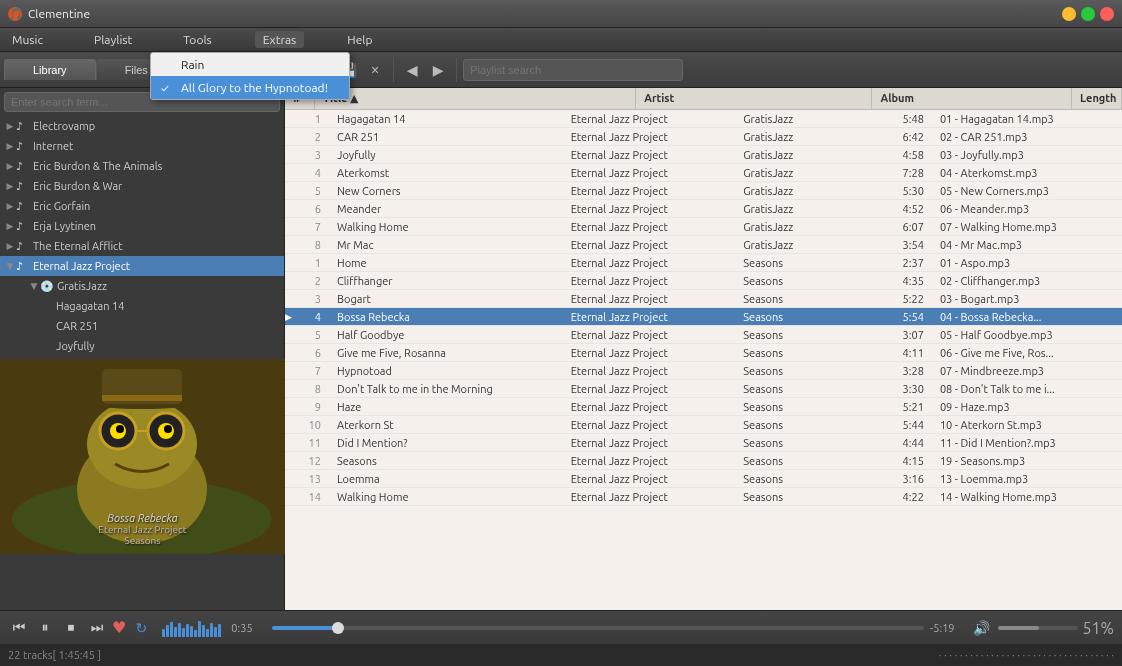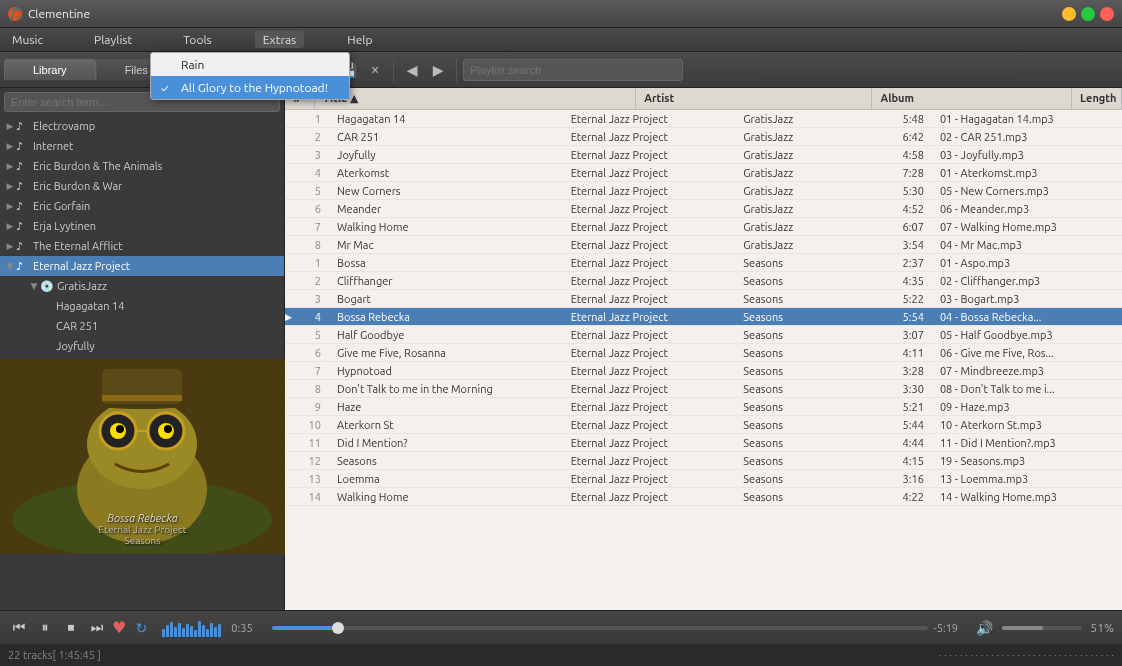--- a/index.html
+++ b/index.html
@@ -379,21 +379,21 @@
       background: #555;
       border-radius: 2px;
       position: relative;
     }
     .volume-bar-fill {
       height: 100%;
       background: #888;
       border-radius: 2px;
       width: 51%;
     }
-    .volume-pct { color: #aaa; font-size: 12px; min-width: 28px; text-align: right; }
+    .volume-pct { color: #aaa; font-size: 16px; min-width: 28px; text-align: right; }
     #status-row {
       height: 22px;
       display: flex;
       align-items: center;
       padding: 0 8px;
       background: #2a2a2a;
       color: #888;
       font-size: 11px;
       justify-content: space-between;
     }
@@ -581,21 +581,21 @@
           <span class="row-length row-cell">4:58</span>
           <span class="row-filename row-cell">03 - Joyfully.mp3</span>
         </div>
         <div class="playlist-row">
           <span class="play-indicator"></span>
           <span class="row-num row-cell">4</span>
           <span class="row-title row-cell">Aterkomst</span>
           <span class="row-artist row-cell">Eternal Jazz Project</span>
           <span class="row-album row-cell">GratisJazz</span>
           <span class="row-length row-cell">7:28</span>
-          <span class="row-filename row-cell">01 - Aterkomst.mp3</span>
+          <span class="row-filename row-cell">04 - Aterkomst.mp3</span>
         </div>
         <div class="playlist-row">
           <span class="play-indicator"></span>
           <span class="row-num row-cell">5</span>
           <span class="row-title row-cell">New Corners</span>
           <span class="row-artist row-cell">Eternal Jazz Project</span>
           <span class="row-album row-cell">GratisJazz</span>
           <span class="row-length row-cell">5:30</span>
           <span class="row-filename row-cell">05 - New Corners.mp3</span>
         </div>
@@ -622,21 +622,21 @@
           <span class="row-num row-cell">8</span>
           <span class="row-title row-cell">Mr Mac</span>
           <span class="row-artist row-cell">Eternal Jazz Project</span>
           <span class="row-album row-cell">GratisJazz</span>
           <span class="row-length row-cell">3:54</span>
           <span class="row-filename row-cell">04 - Mr Mac.mp3</span>
         </div>
         <div class="playlist-row">
           <span class="play-indicator"></span>
           <span class="row-num row-cell">1</span>
-          <span class="row-title row-cell">Bossa</span>
+          <span class="row-title row-cell">Home</span>
           <span class="row-artist row-cell">Eternal Jazz Project</span>
           <span class="row-album row-cell">Seasons</span>
           <span class="row-length row-cell">2:37</span>
           <span class="row-filename row-cell">01 - Aspo.mp3</span>
         </div>
         <div class="playlist-row">
           <span class="play-indicator"></span>
           <span class="row-num row-cell">2</span>
           <span class="row-title row-cell">Cliffhanger</span>
           <span class="row-artist row-cell">Eternal Jazz Project</span>

